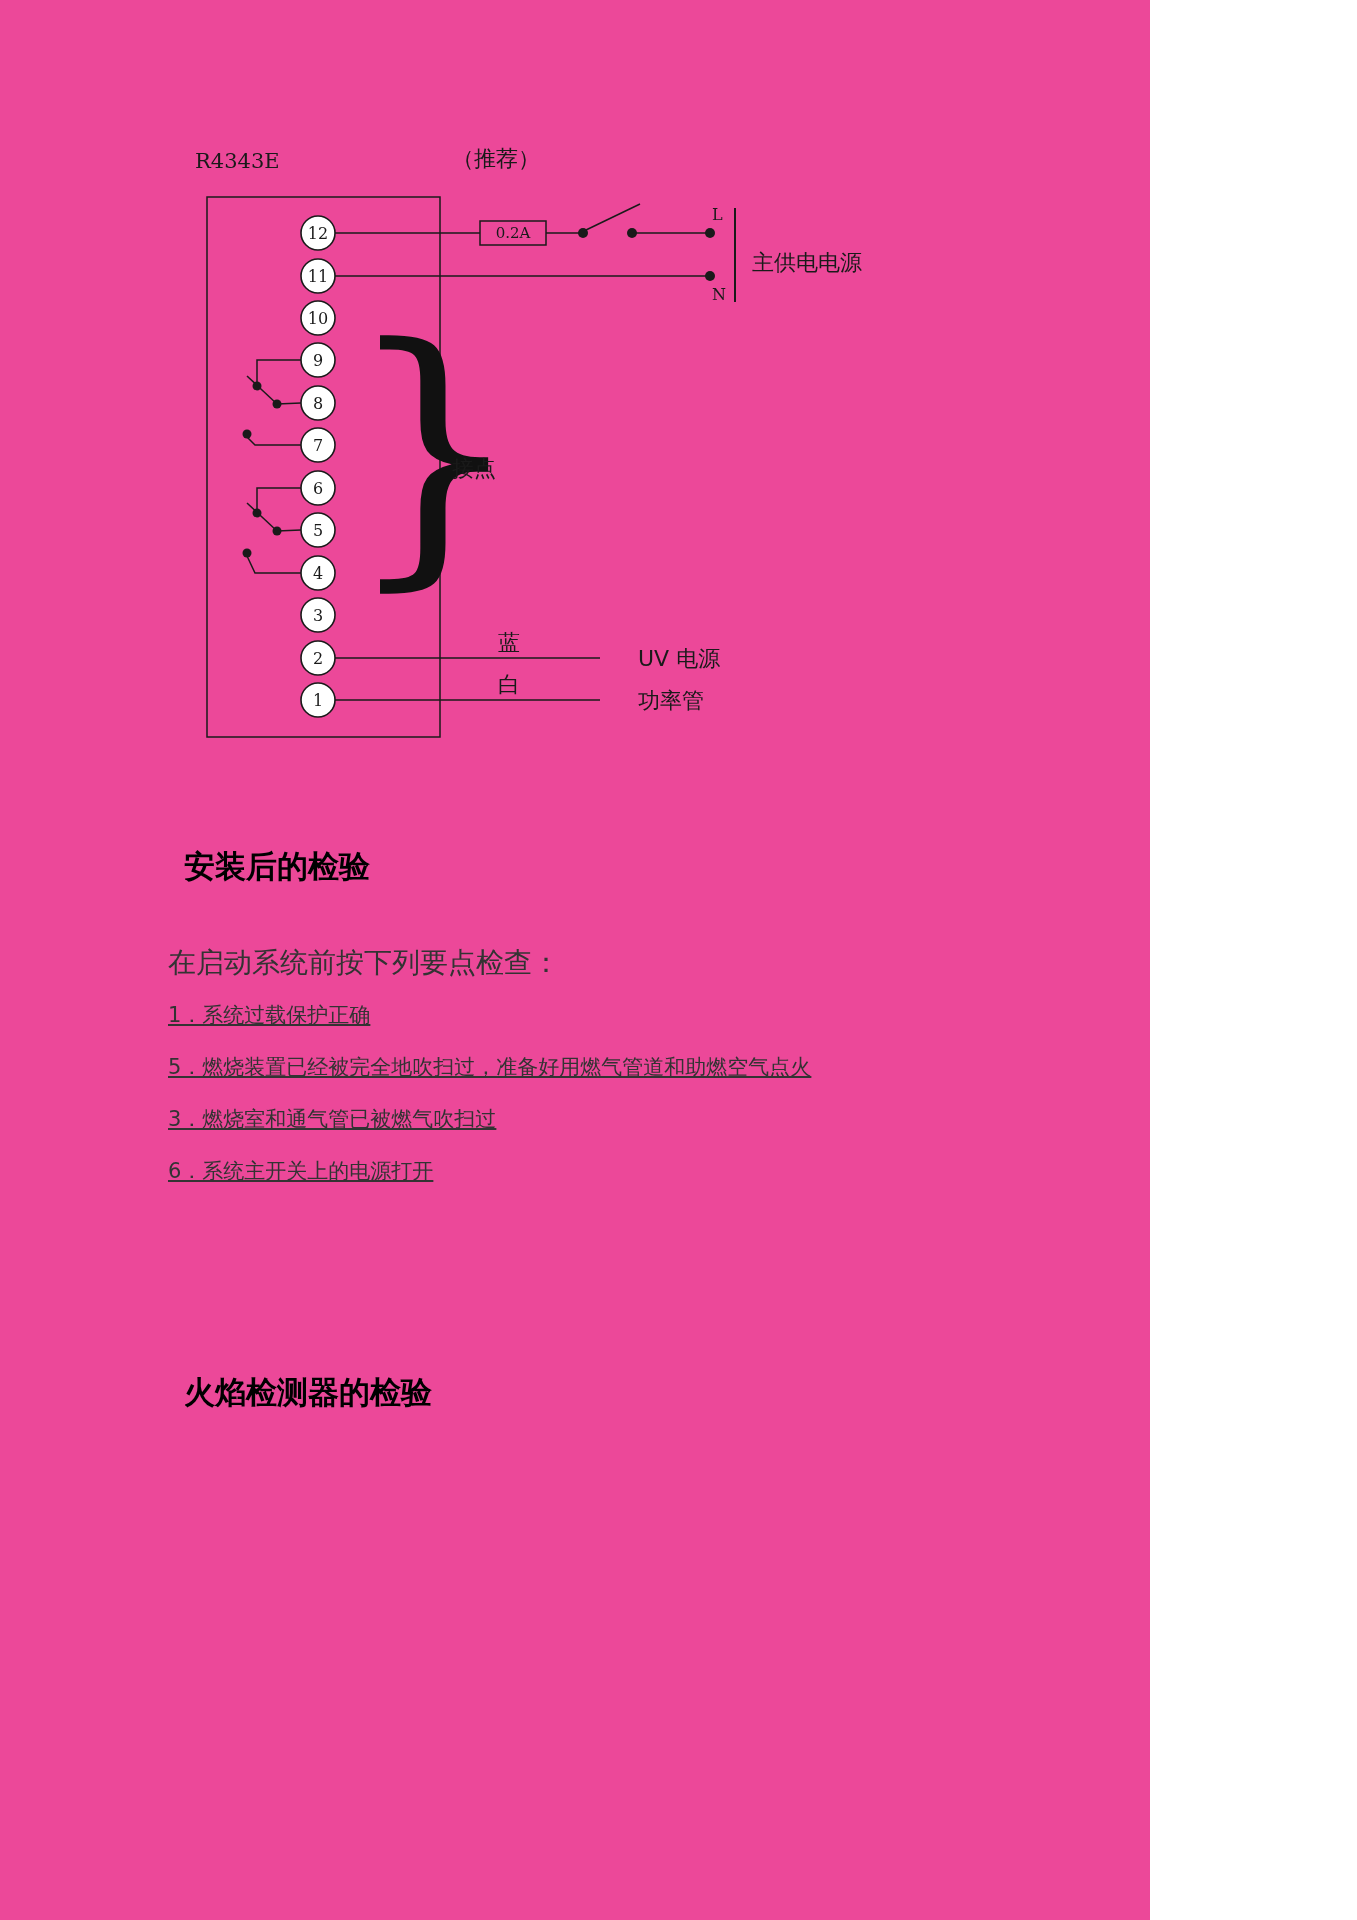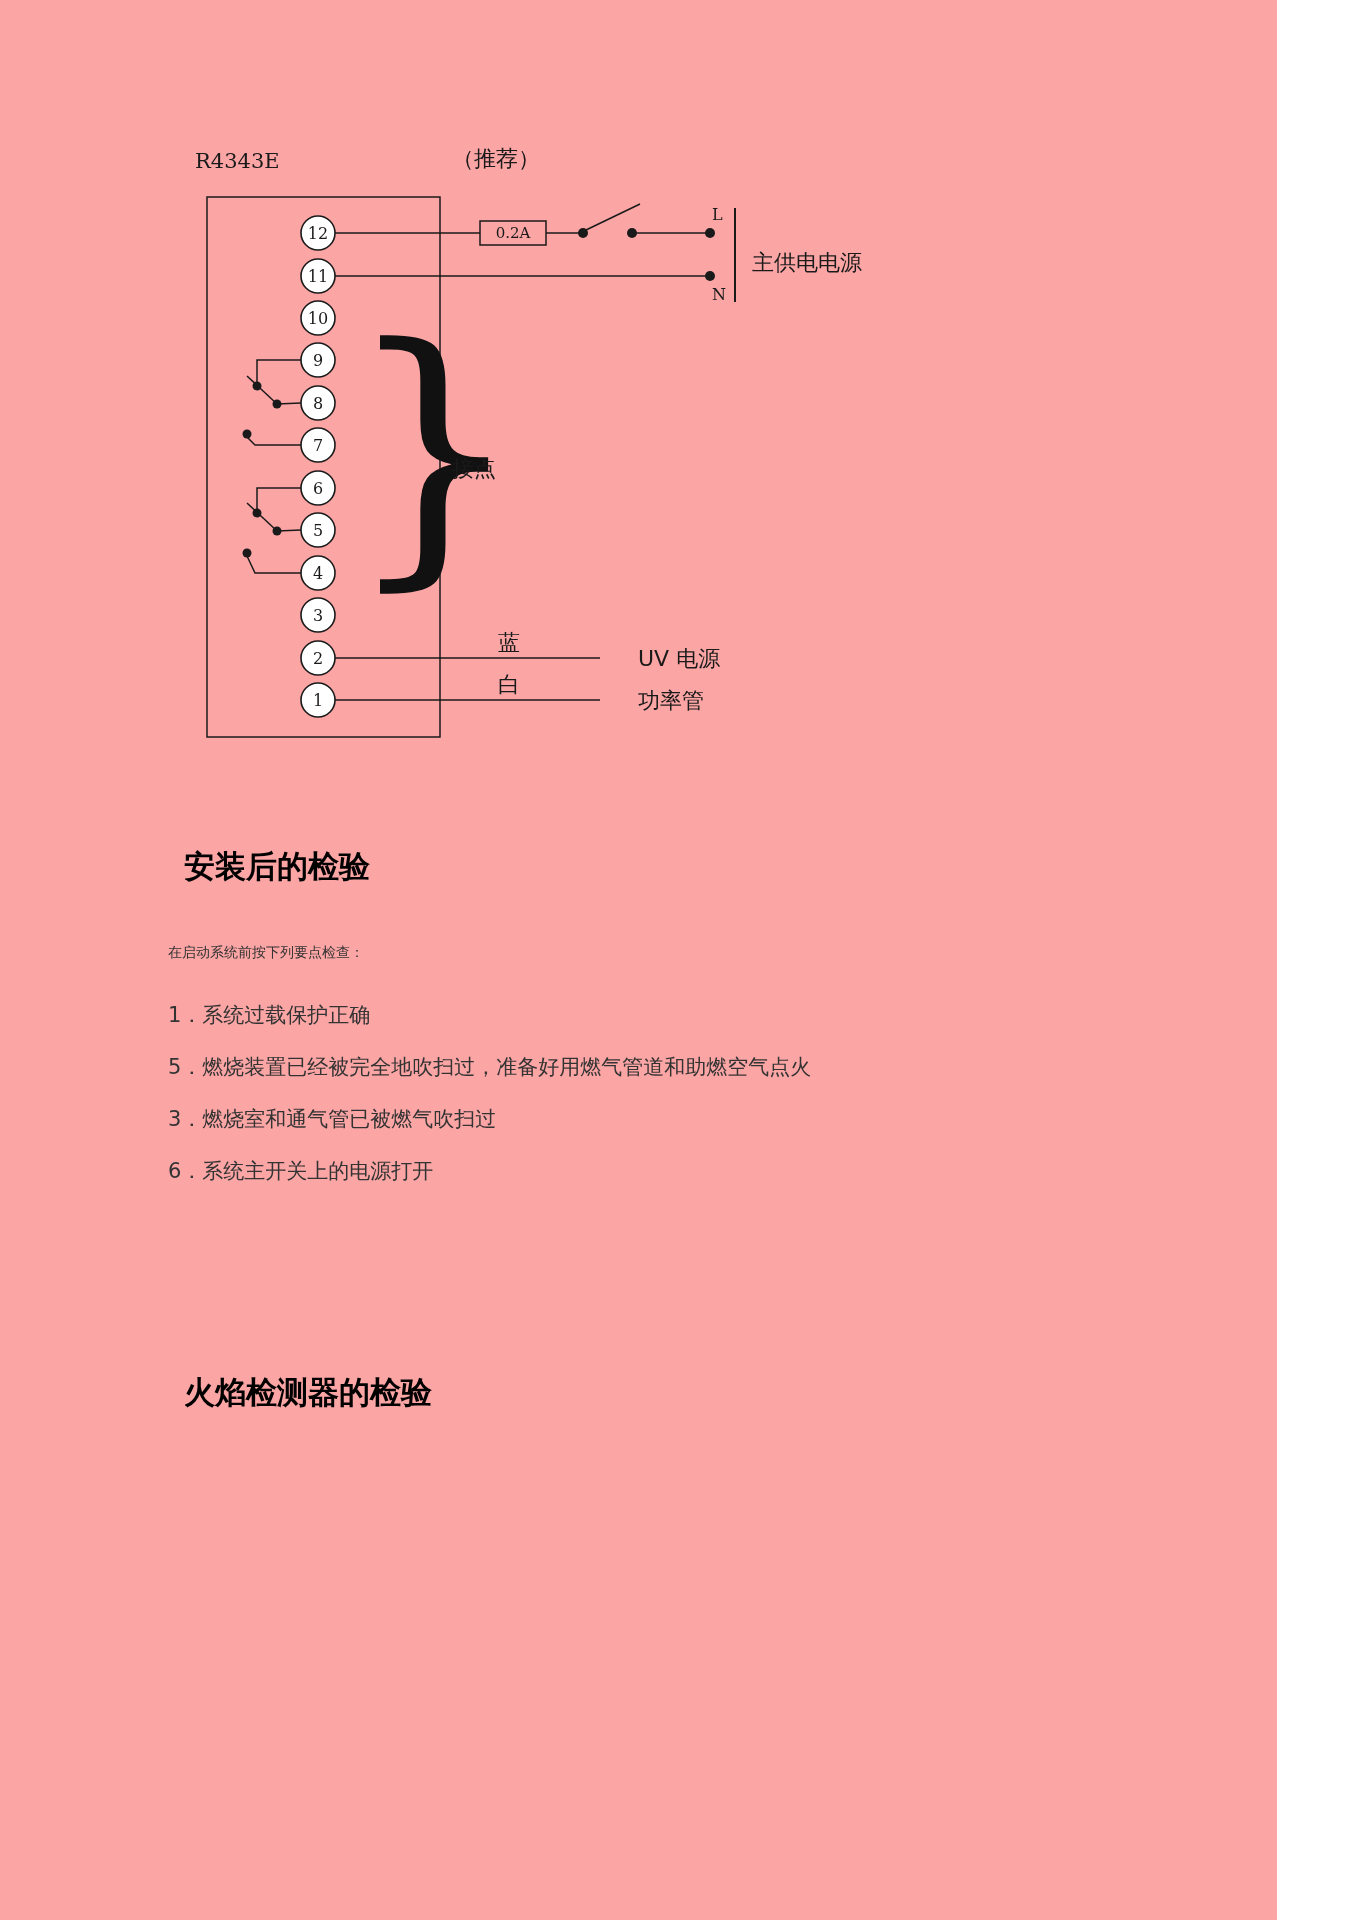--- a/index.html
+++ b/index.html
@@ -1,20 +1,20 @@
 <!DOCTYPE html>
 <html><head>
 <meta charset="utf-8">
 <style>
   html, body { margin: 0; padding: 0; background: #ffffff; }
   .page {
     position: relative;
-    width: 1277px;
+    width: 1150px;
     height: 1920px;
-    background: #fca5a5;
+    background: #ec4899;
     overflow: hidden;
     font-family: "DejaVu Sans", sans-serif;
     color: #2b2b2b;
   }
   .diagram { position: absolute; left: 140px; top: 130px; }
 
   
   .wire   { stroke: #1a1a1a; stroke-width: 1.5; fill: none; }
   .wire2  { stroke: #1a1a1a; stroke-width: 2; fill: none; }
   .box    { stroke: #1a1a1a; stroke-width: 1.5; fill: none; }
@@ -36,34 +36,34 @@
     font-weight: bold;
     color: #000000;
   }
   .h-install { top: 830px; }
   .h-flame   { top: 1356px; }
   .intro {
     position: absolute;
     left: 168px;
     top: 944px;
     margin: 0;
-    font-size: 14px;
+    font-size: 28px;
     color: #333333;
   }
   .checklist {
     position: absolute;
     left: 168px;
     top: 1001px;
     margin: 0;
     padding: 0;
     list-style: none;
     font-size: 21px;
     color: #333333;
   }
-  .checklist li { height: 22px; margin-bottom: 30px; white-space: nowrap; }
+  .checklist li { height: 22px; margin-bottom: 30px; white-space: nowrap; text-decoration: underline; }
 </style>
 </head>
 <body>
 
 <div class="page">
 
   <svg class="diagram" width="820" height="640" viewBox="0 0 820 640">
 
     <text x="55" y="38" class="serif20">R4343E</text>
     <text x="312" y="36" class="cjk22">（推荐）</text>

